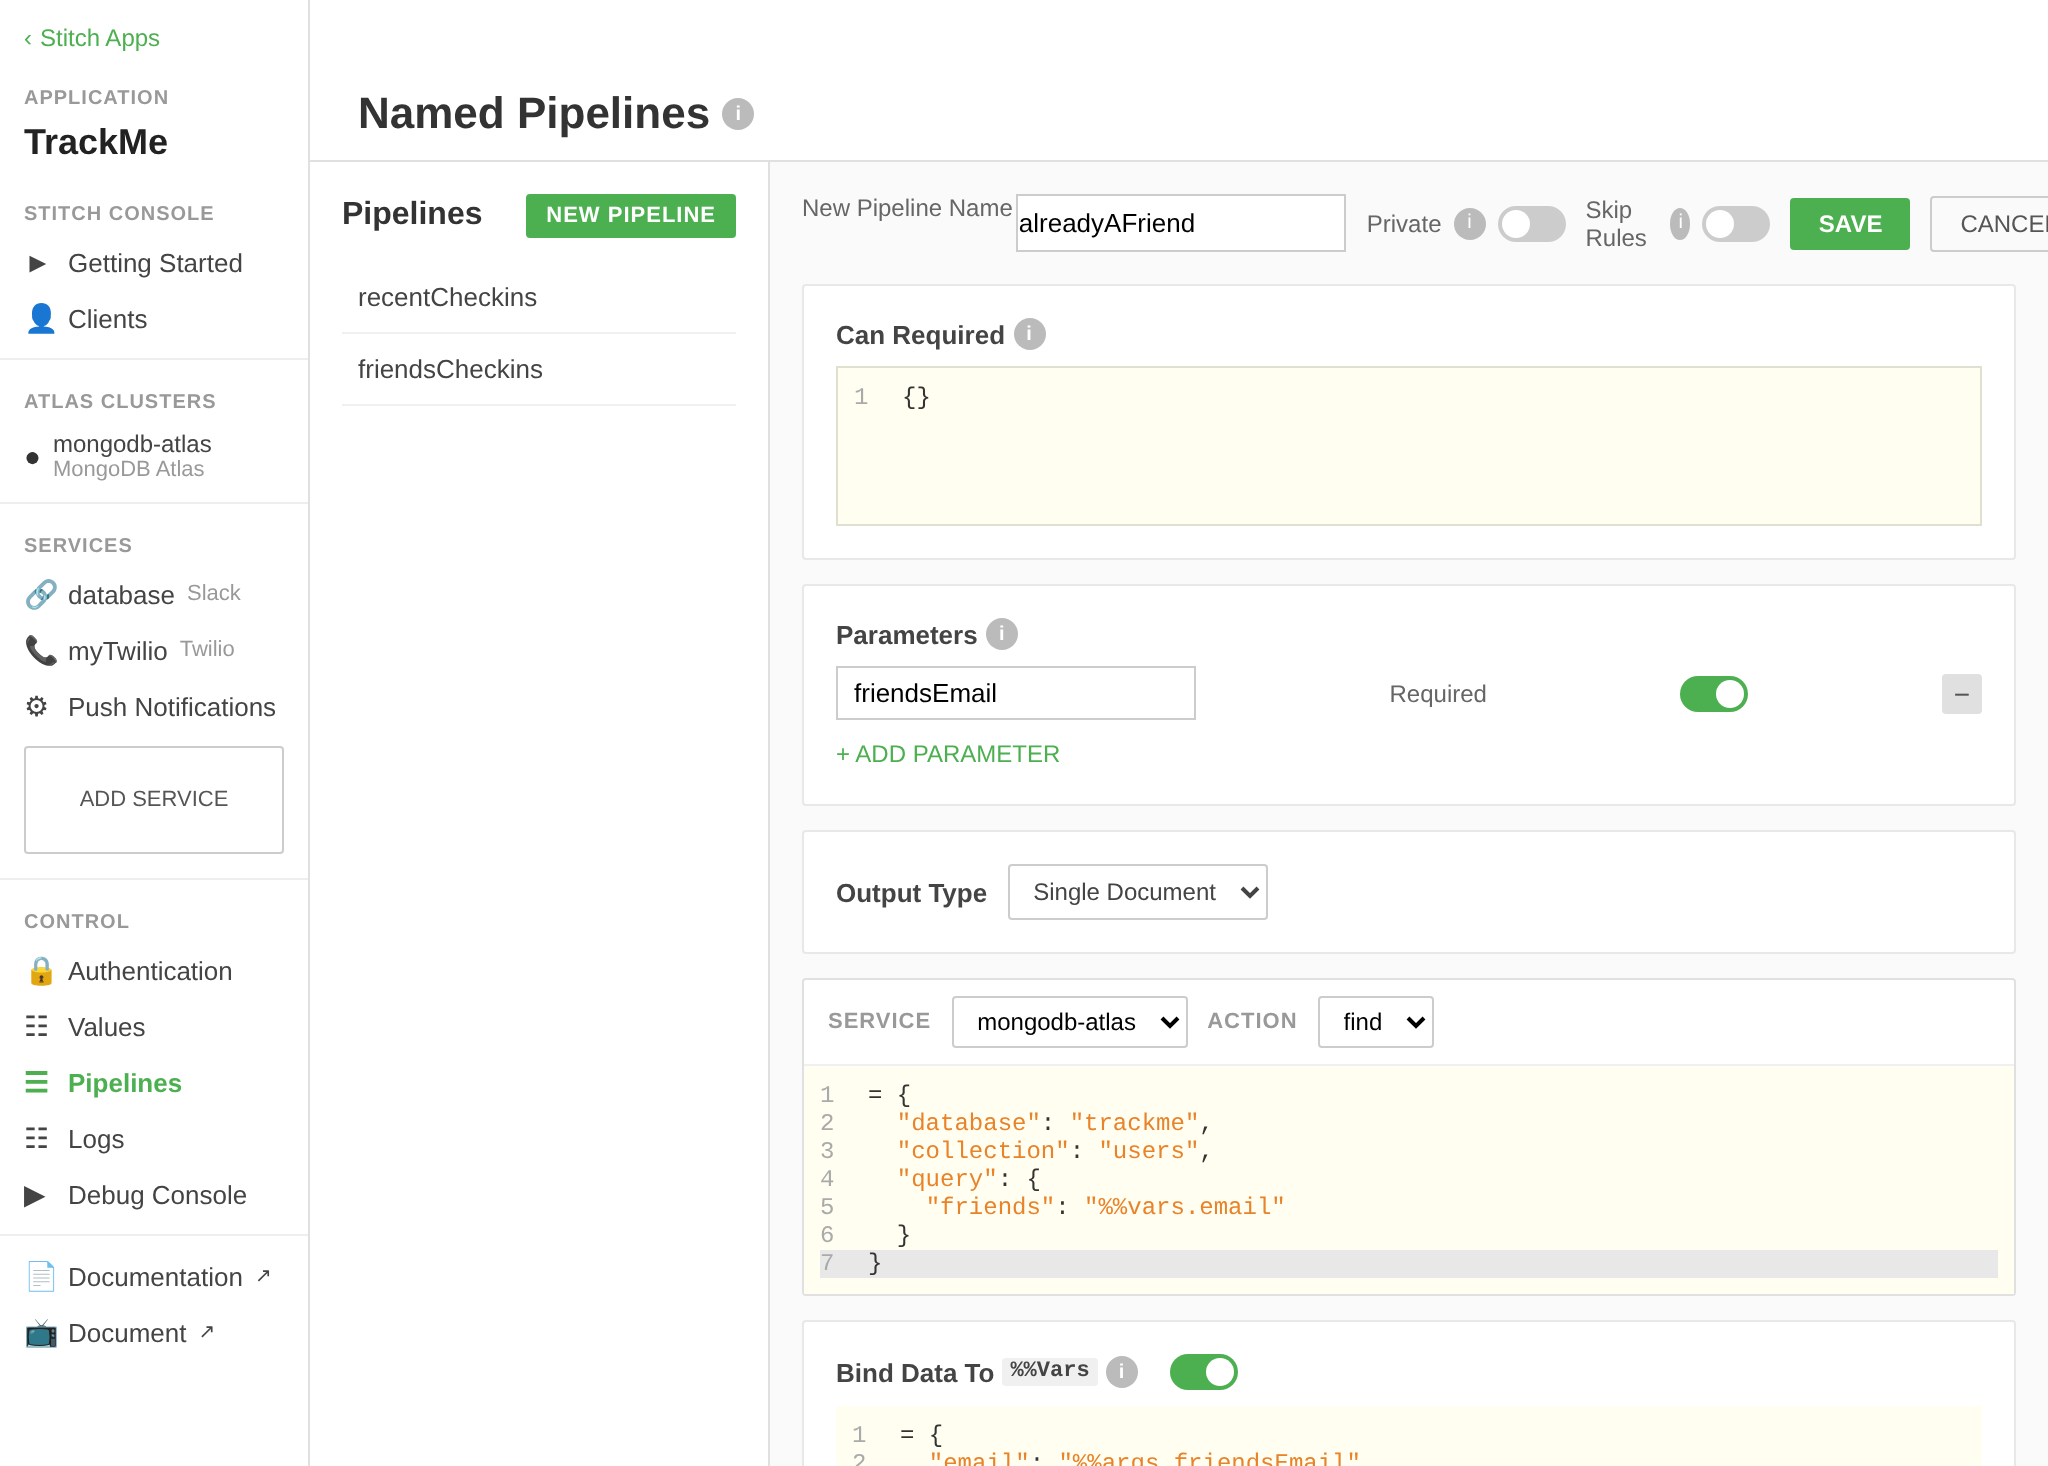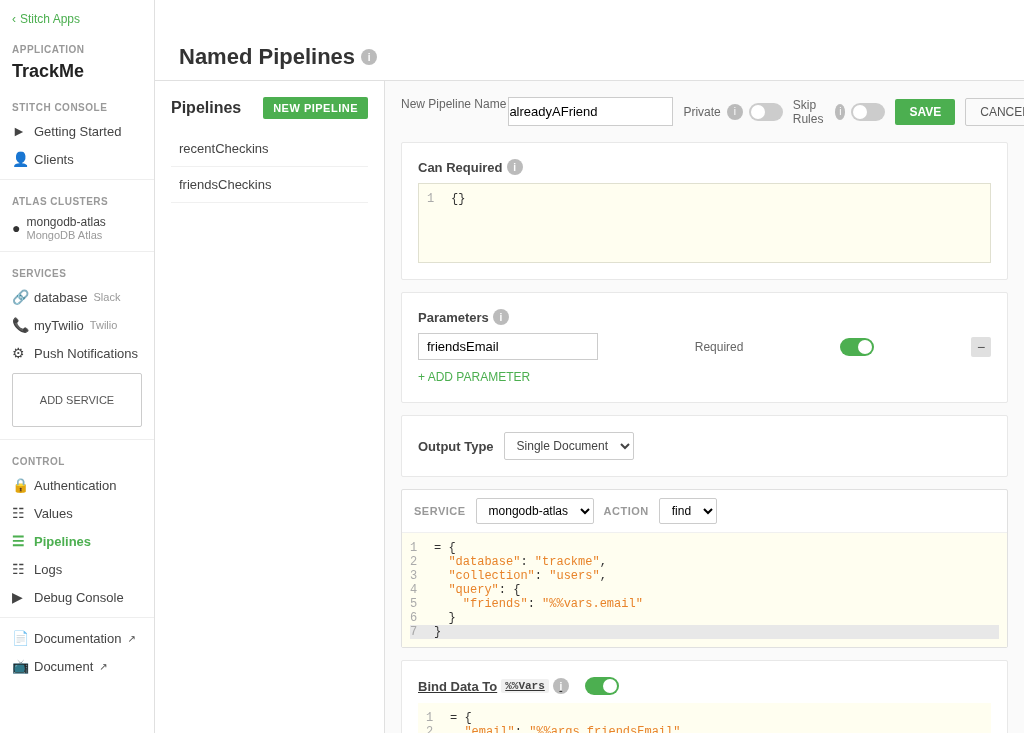--- a/index.html
+++ b/index.html
@@ -66,21 +66,21 @@
     .output-type-row { display: flex; align-items: center; gap: 10px; }
     .output-select { border: 1px solid #ccc; background: #fff; padding: 5px 8px; font-size: 12px; color: #444; cursor: pointer; border-radius: 2px; }
 
     .pipeline-stage { border: 1px solid #e0e0e0; border-radius: 2px; background: #fff; margin-bottom: 12px; }
     .stage-header { display: flex; align-items: center; gap: 10px; padding: 8px 12px; border-bottom: 1px solid #f0f0f0; }
     .stage-label { font-size: 11px; color: #999; font-weight: 700; letter-spacing: 0.5px; }
     .stage-select { border: 1px solid #ccc; background: #fff; padding: 4px 8px; font-size: 12px; cursor: pointer; border-radius: 2px; }
     .stage-code { background: #fffef0; padding: 8px; font-family: 'Courier New', monospace; font-size: 12px; min-height: 80px; }
     .kw-string { color: #e8832a; }
 
-    .bind-header { display: flex; align-items: center; gap: 8px; margin-bottom: 8px; text-decoration: underline; }
+    .bind-header { display: flex; align-items: center; gap: 8px; margin-bottom: 8px; }
     .bind-title { font-size: 13px; font-weight: 600; color: #444; display: flex; align-items: center; gap: 4px; }
     .code-tag { font-family: 'Courier New', monospace; font-size: 11px; background: #f0f0f0; padding: 1px 4px; border-radius: 2px; }
   </style>
 </head>
 <body>
 
 <div class="sidebar">
   <div class="sidebar-back">
     <span>‹</span>
     <span>Stitch Apps</span>

